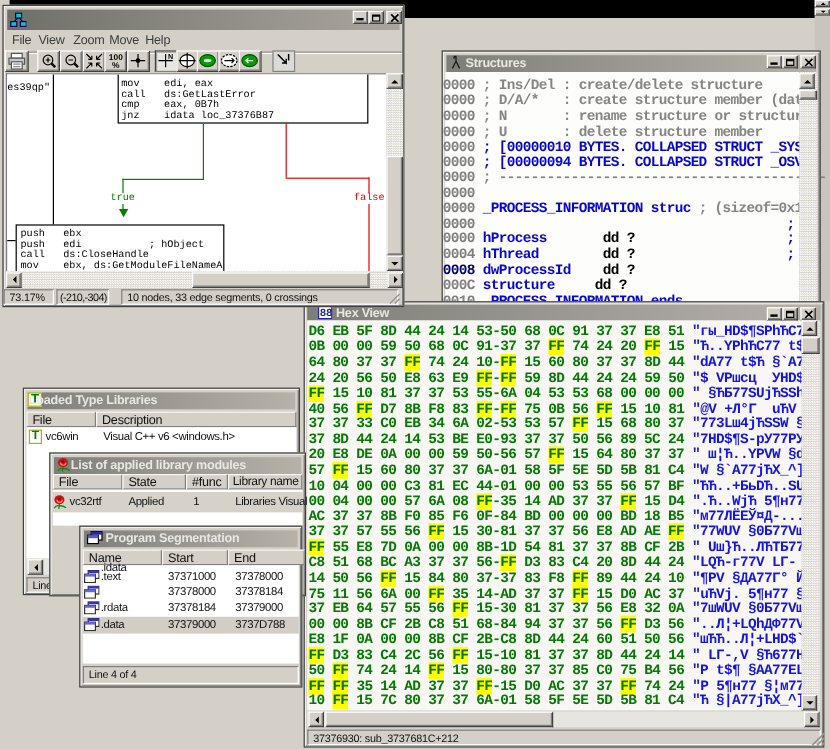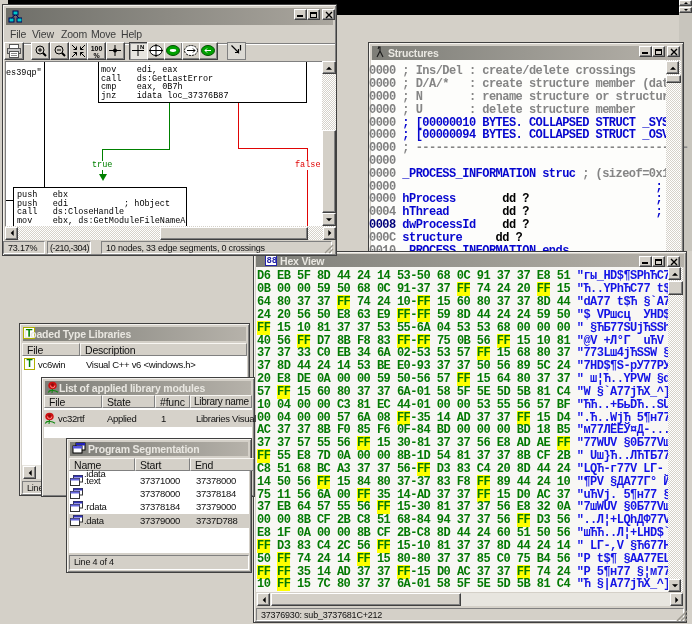--- a/index.html
+++ b/index.html
@@ -56,21 +56,21 @@
 
 <div class="w" style="left:368px;top:42px;width:316px;height:216px">
   <div class="tb" style="top:3px">
     <svg width="12" height="13" style="position:absolute;left:2px;top:0px">
       <path d="M4 1 L6 1 L6 5 L3 11 M6 5 L9 11 M5 1 L4 3" stroke="#1a1a1a" stroke-width="1.1" fill="none"></path>
     </svg>
     <span class="tt" style="left:16px">Structures</span>
   </div>
 </div>
 <div style="position:absolute;left:371px;top:60px;width:295px;height:195px;background:#fdfdfb;overflow:hidden"></div>
-<div class="str" style="top:65.4px"><span class="ga">0000</span> <span class="g">; Ins/Del : create/delete crossings</span></div>
+<div class="str" style="top:65.4px"><span class="ga">0000</span> <span class="g">; Ins/Del : create/delete structure</span></div>
 <div class="str" style="top:78.2px"><span class="ga">0000</span> <span class="g">; D/A/*   : create structure member (data</span></div>
 <div class="str" style="top:91.0px"><span class="ga">0000</span> <span class="g">; N       : rename structure or structure</span></div>
 <div class="str" style="top:103.8px"><span class="ga">0000</span> <span class="g">; U       : delete structure member</span></div>
 <div class="str" style="top:116.6px"><span class="ga">0000</span> <span class="b">; </span><span class="b">[00000010 BYTES. COLLAPSED STRUCT _SYST</span></div>
 <div class="str" style="top:129.4px"><span class="ga">0000</span> <span class="b">; </span><span class="b">[00000094 BYTES. COLLAPSED STRUCT _OSVE</span></div>
 <div class="str" style="top:142.2px"><span class="ga">0000</span> <span class="g">; -----------------------------------------</span></div>
 <div class="str" style="top:155.0px"><span class="ga">0000</span> </div>
 <div class="str" style="top:167.8px"><span class="ga">0000</span> <span class="b">_PROCESS_INFORMATION struc</span><span class="g"> ; (sizeof=0x10</span></div>
 <div class="str" style="top:180.6px"><span class="ga">0000</span> <span class="b2">                                      ;</span></div>
 <div class="str" style="top:193.4px"><span class="ga">0000</span> <span class="b">hProcess</span><span class="g">       </span><span class="k">dd ?</span><span class="b2">                   ;</span></div>

